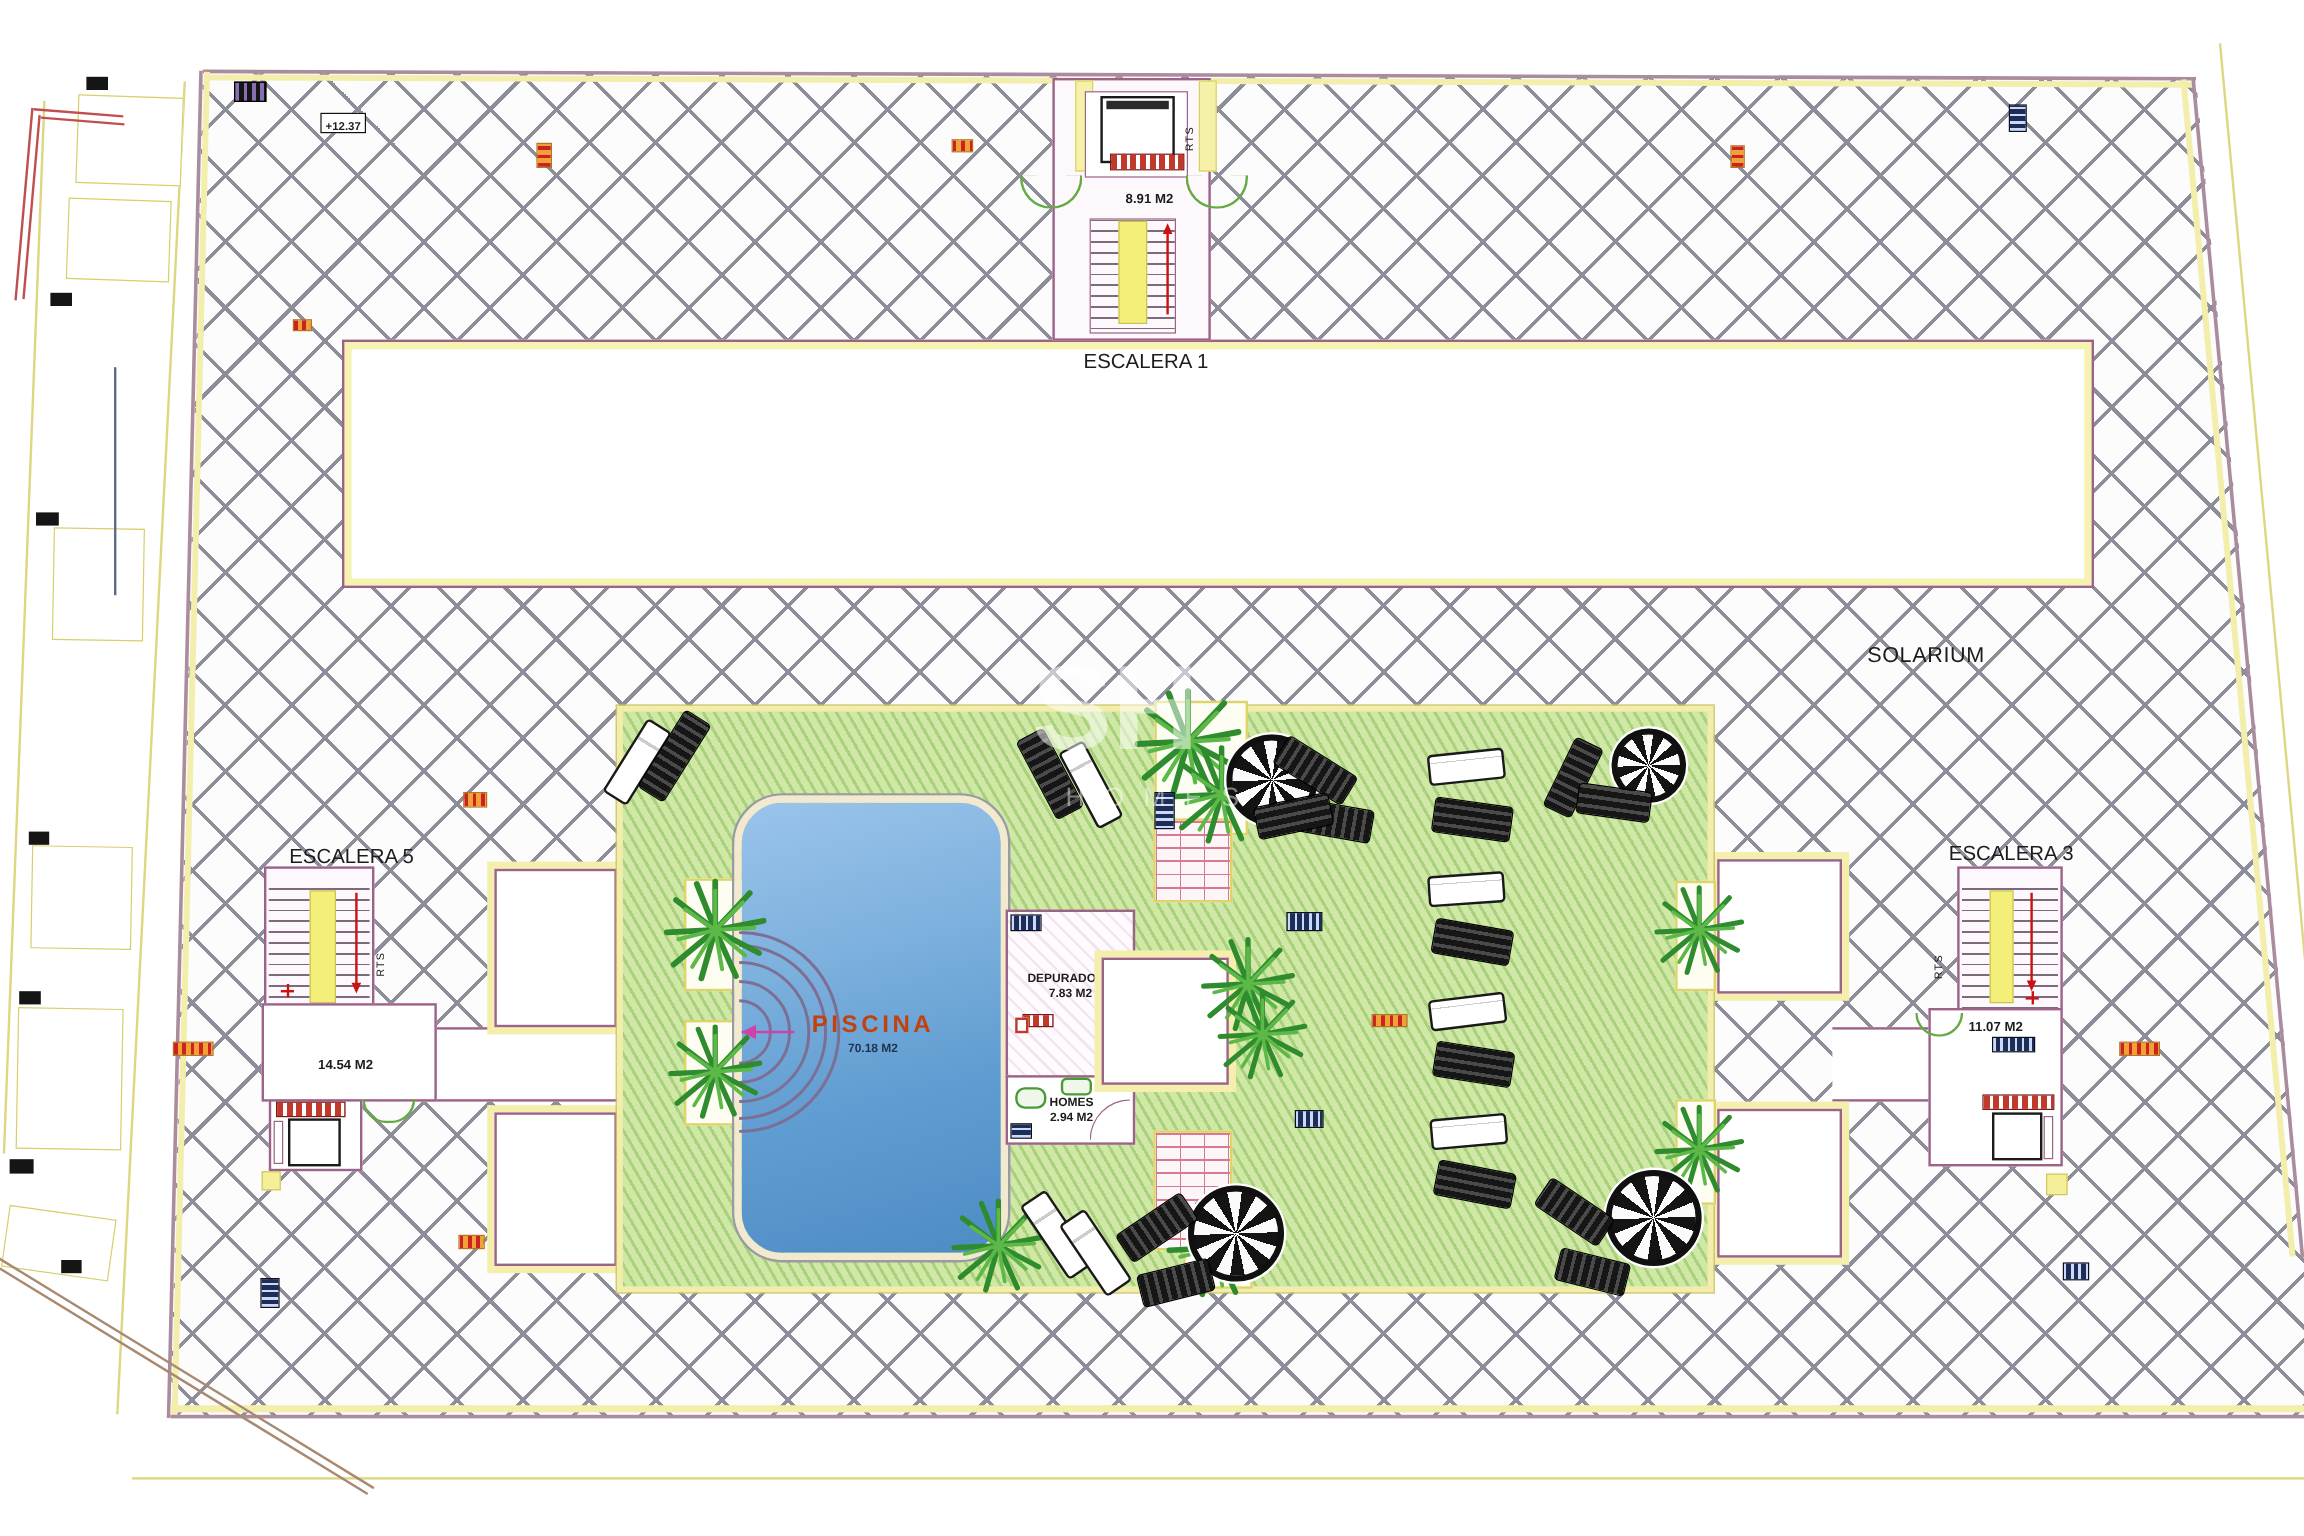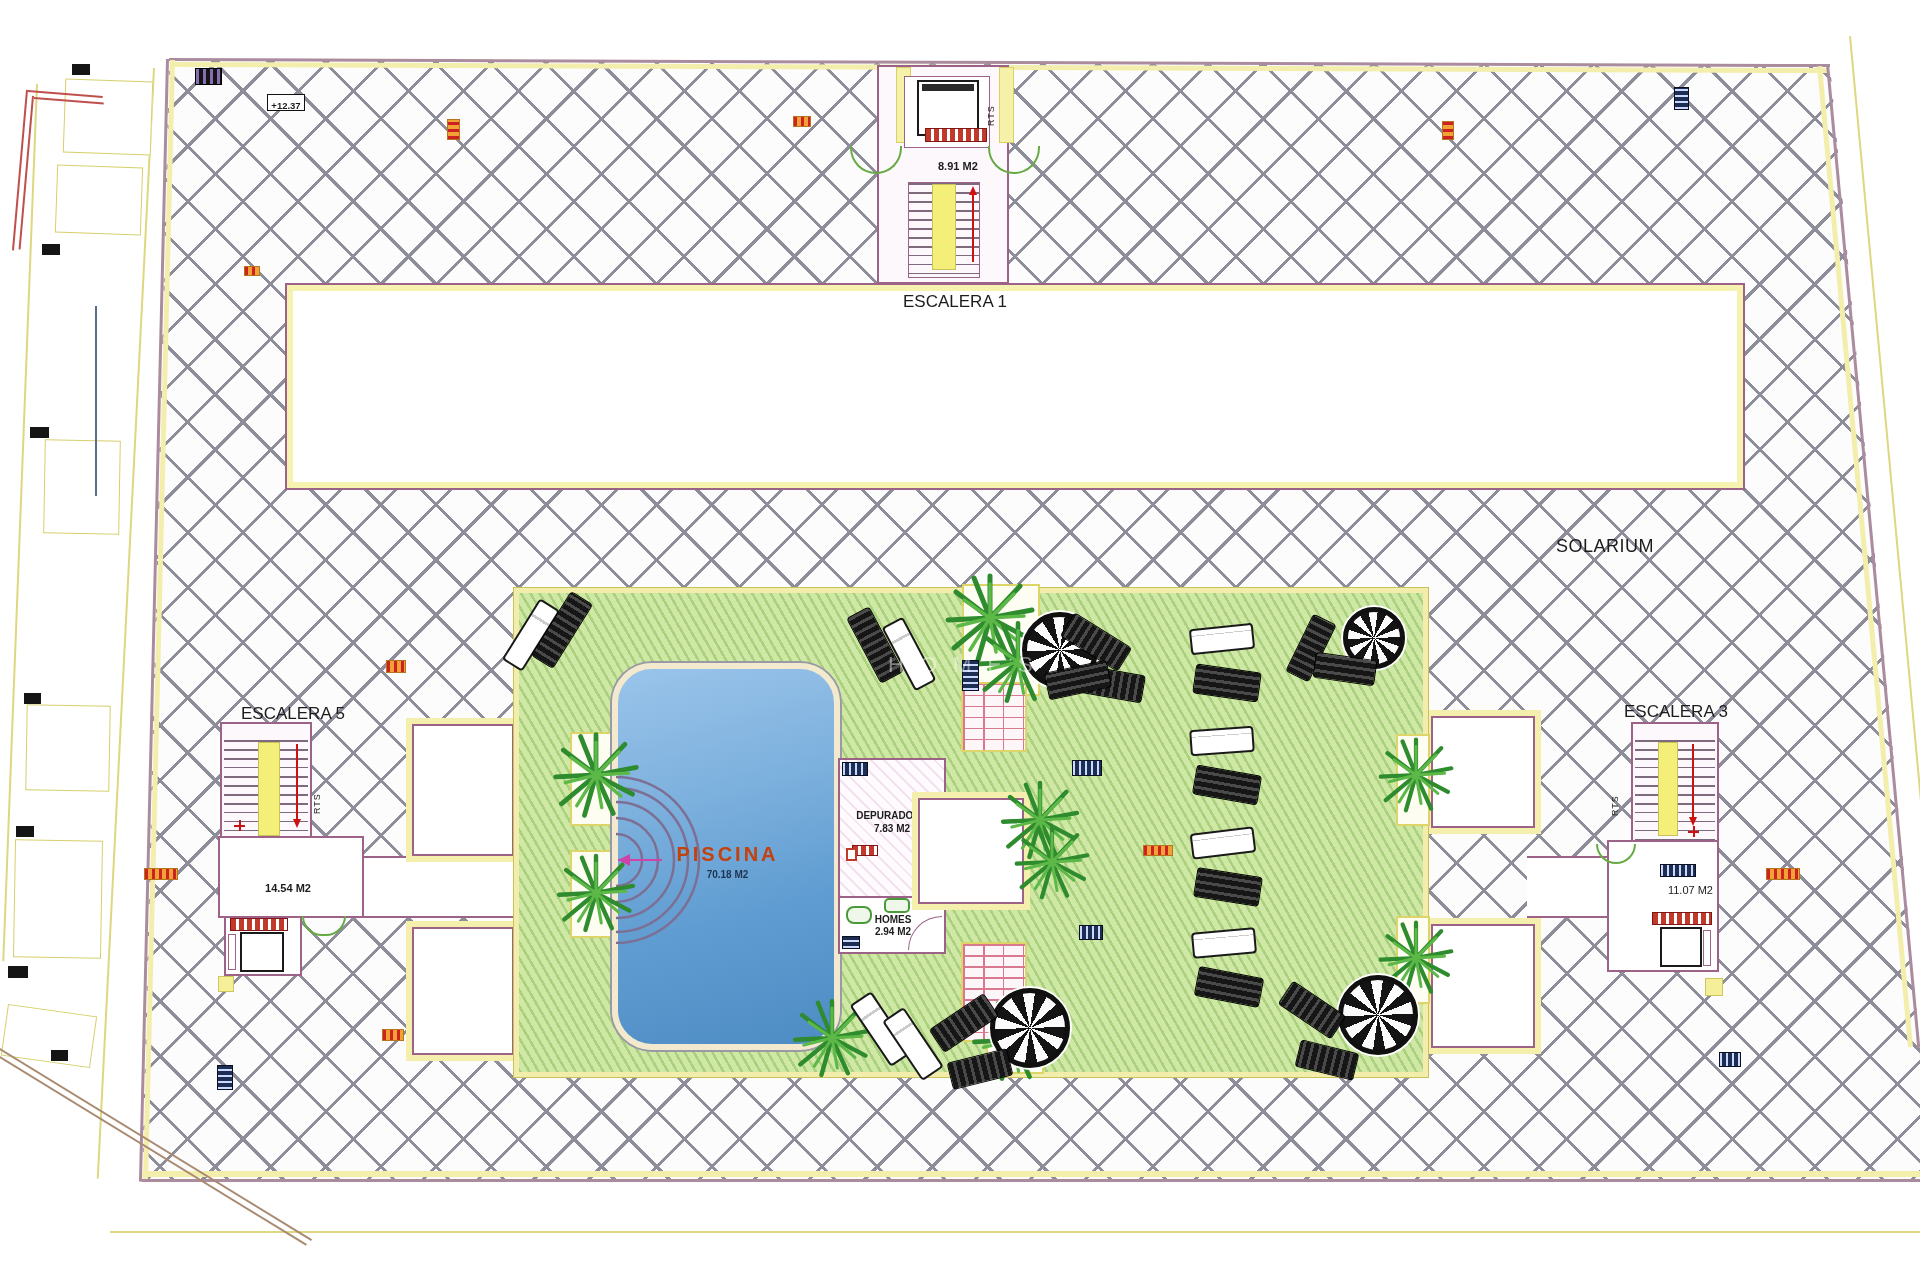--- a/index.html
+++ b/index.html
@@ -260,21 +260,21 @@
 
   <div class="t" style="left:1600px;top:702px;width:152px;text-align:center;font-size:17px;">ESCALERA 3</div>
   <div class="a room" style="left:1631px;top:722px;width:88px;height:120px;"></div>
   <div class="a treads" style="left:1635px;top:740px;width:80px;height:100px;"></div>
   <div class="a score" style="left:1658px;top:742px;width:20px;height:94px;"></div>
   <div class="a rarrowd" style="left:1692px;top:744px;width:2px;height:78px;"></div>
   <div class="a rplus" style="left:1688px;top:826px;"></div>
   <div class="t vt" style="left:1610px;top:780px;width:14px;height:36px;">RTS</div>
   <div class="a" style="left:1607px;top:840px;width:112px;height:132px;background:#fff;border:2px solid #9c6288;"></div>
   <div class="a bb" style="left:1660px;top:864px;width:36px;height:13px;"></div>
-  <div class="t" style="left:1613px;top:884px;width:100px;text-align:right;font-size:11px;font-weight:normal;">11.07 M2</div>
+  <div class="t" style="left:1613px;top:850px;width:100px;text-align:center;font-size:11px;font-weight:bold;">11.07 M2</div>
   <div class="a edoors" style="left:1652px;top:912px;width:60px;height:13px;"></div>
   <div class="a eshaft" style="left:1660px;top:927px;width:42px;height:40px;"></div>
   <div class="a pstrip" style="left:1703px;top:930px;width:8px;height:36px;"></div>
   <div class="a arcd" style="left:1596px;top:844px;width:40px;height:20px;"></div>
 
   <div class="a" style="left:267px;top:94px;width:38px;height:17px;background:#fff;border:1.5px solid #111;text-align:center;">
     <span class="t" style="position:static;font-size:9.5px;font-weight:bold;line-height:14px;">+12.37</span>
   </div>
   <div class="a bk" style="left:195px;top:68px;width:27px;height:17px;border:1px solid #000;background-image:repeating-linear-gradient(90deg,#8a6fb0 0 3px,#151515 3px 7px);"></div>
   <div class="a bov" style="left:447px;top:119px;width:13px;height:21px;"></div>
@@ -290,15 +290,16 @@
   <div class="a bb" style="left:1072px;top:760px;width:30px;height:16px;"></div>
   <div class="a bbv" style="left:217px;top:1065px;width:16px;height:25px;"></div>
   <div class="a bb" style="left:1719px;top:1052px;width:22px;height:15px;"></div>
   <div class="a bbv" style="left:962px;top:660px;width:17px;height:31px;"></div>
   <div class="a bb" style="left:1079px;top:925px;width:24px;height:15px;"></div>
   <div class="a by" style="left:218px;top:976px;width:16px;height:16px;"></div>
   <div class="a by" style="left:1705px;top:978px;width:18px;height:18px;"></div>
 
   <div class="t" style="left:1540px;top:536px;width:130px;text-align:center;font-size:18px;letter-spacing:.5px;">SOLARIUM</div>
 
+  <div class="t wm-big" style="left:860px;top:540px;font-size:100px;line-height:1;">SH</div>
   <div class="t wm-small" style="left:888px;top:652px;font-size:22px;letter-spacing:16px;">HOMES</div>
 
 </div>
 
 </body></html>

